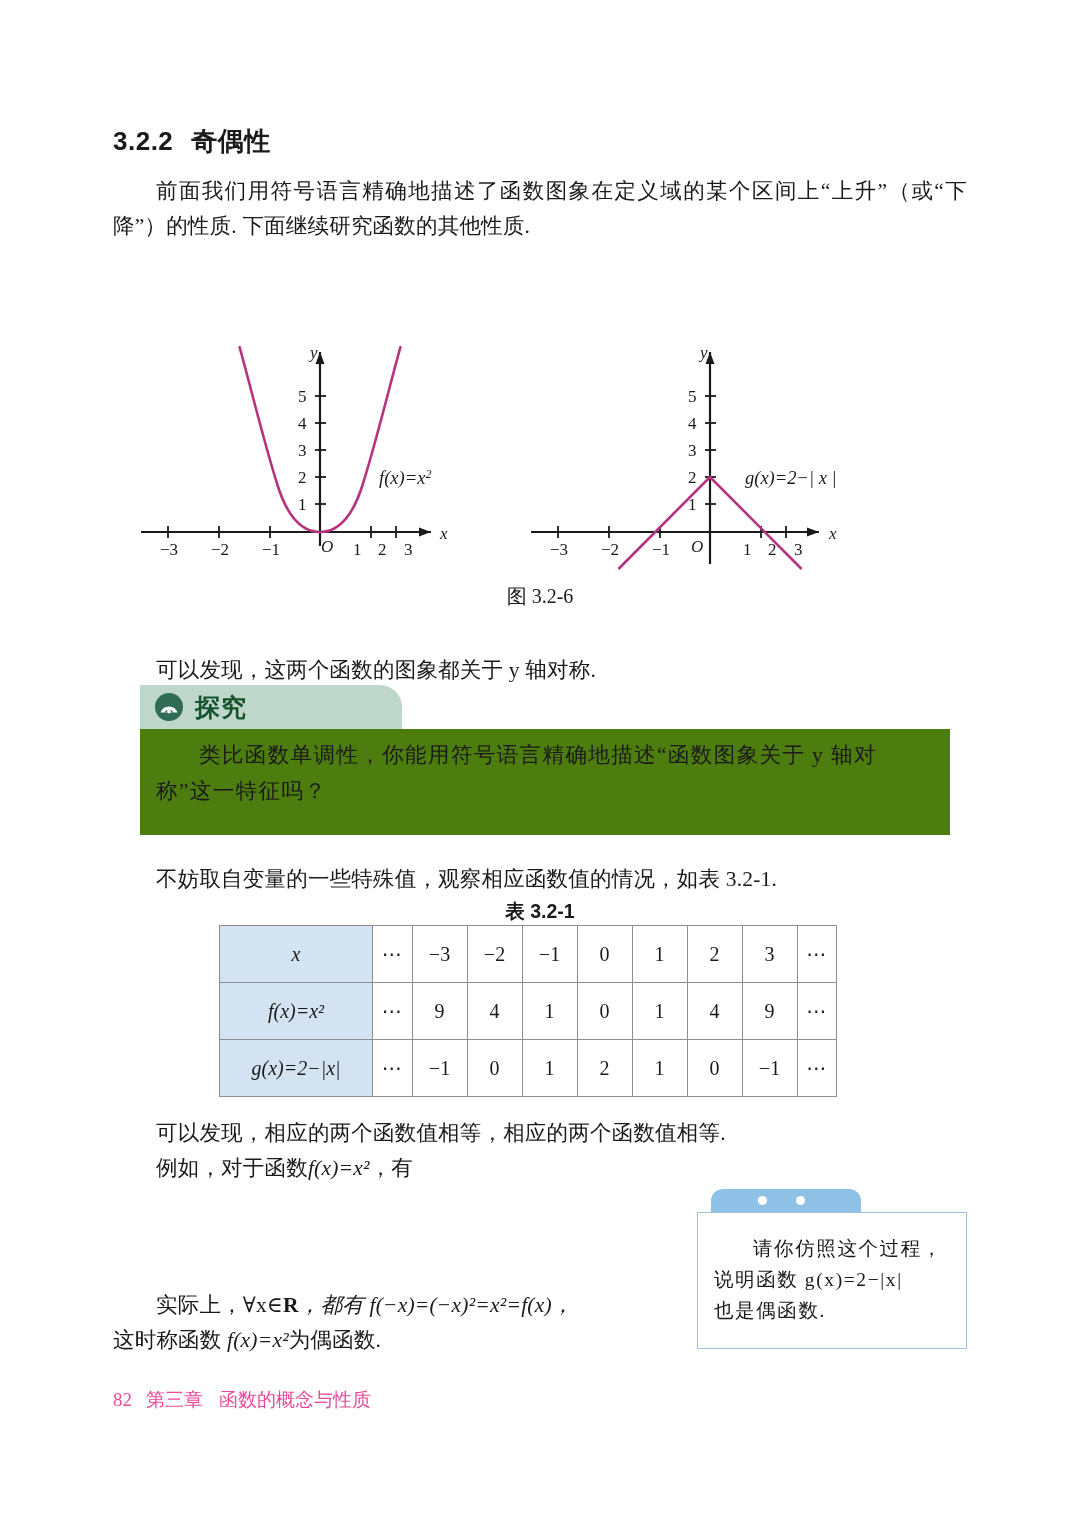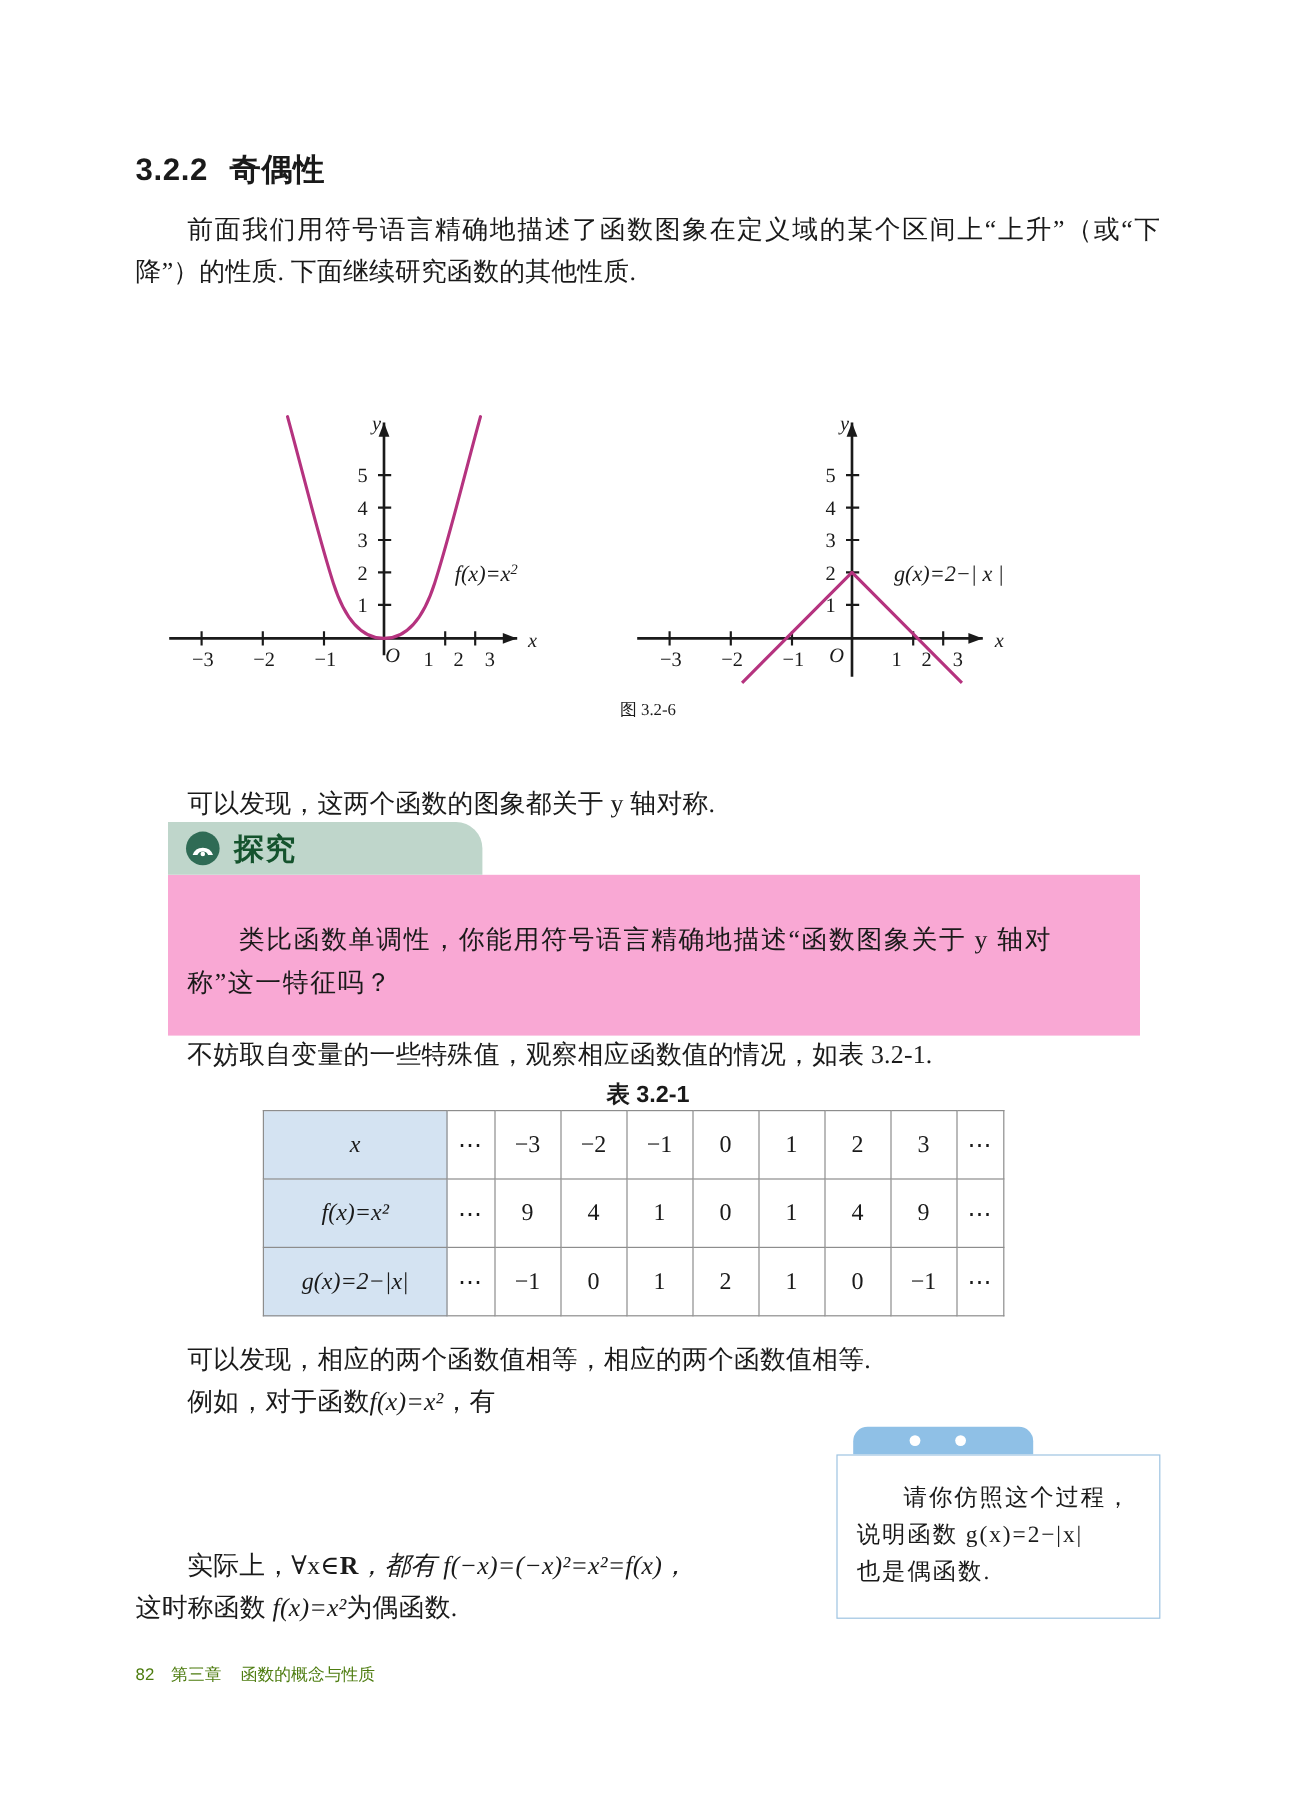--- a/index.html
+++ b/index.html
@@ -53,21 +53,21 @@
     top: 336px;
     width: 854px;
     height: 250px;
   }
   .figcap {
     position: absolute;
     left: 113px;
     top: 583px;
     width: 854px;
     text-align: center;
-    font-size: 14px;
+    font-size: 20px;
   }
 
   
   .inquiry {
     position: absolute;
     left: 140px;
     top: 685px;
     width: 810px;
   }
   .inquiry-tab {
@@ -88,22 +88,22 @@
   }
   .inquiry-tab .tab-label {
     margin-left: 11px;
     font-size: 25px;
     font-weight: bold;
     font-family: "Liberation Sans","DejaVu Sans",sans-serif;
     color: #14532d;
     letter-spacing: 1px;
   }
   .inquiry-body {
-    background: #f9a8d4;
-    padding: 36px 26px 26px 16px;
+    background: #4d7c0f;
+    padding: 8px 26px 26px 16px;
     box-sizing: border-box;
     min-height: 90px;
   }
   .inquiry-body p {
     margin: 0;
     font-size: 21.5px;
     line-height: 36px;
     text-indent: 2em;
     font-family: "Liberation Serif","DejaVu Serif",serif;
     letter-spacing: 1.4px;
@@ -192,23 +192,23 @@
     letter-spacing: 1.6px;
     font-family: "Liberation Serif","DejaVu Serif",serif;
   }
   .note-body p.first { text-indent: 2em; }
 
   
   .footer {
     position: absolute;
     left: 113px;
     top: 1387px;
-    font-size: 14px;
-    color: #4d7c0f;
-    font-family: Liberation Sans, sans-serif;
+    font-size: 19px;
+    color: #ec4899;
+    font-family: Liberation Serif, serif;
   }
   .footer .pno { margin-right: 14px; }
   .footer .chap { margin-right: 16px; }
 </style>
 </head>
 <body>
 
 <div class="page">
 
   <div class="sec-head">

